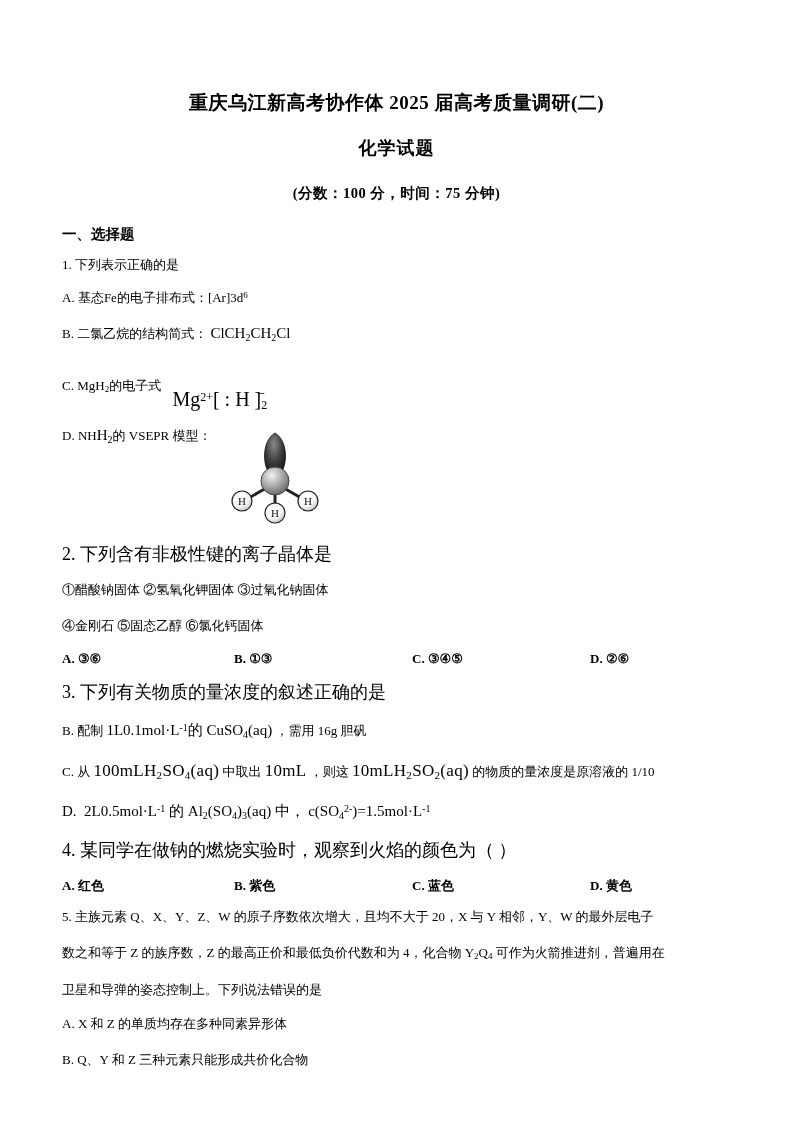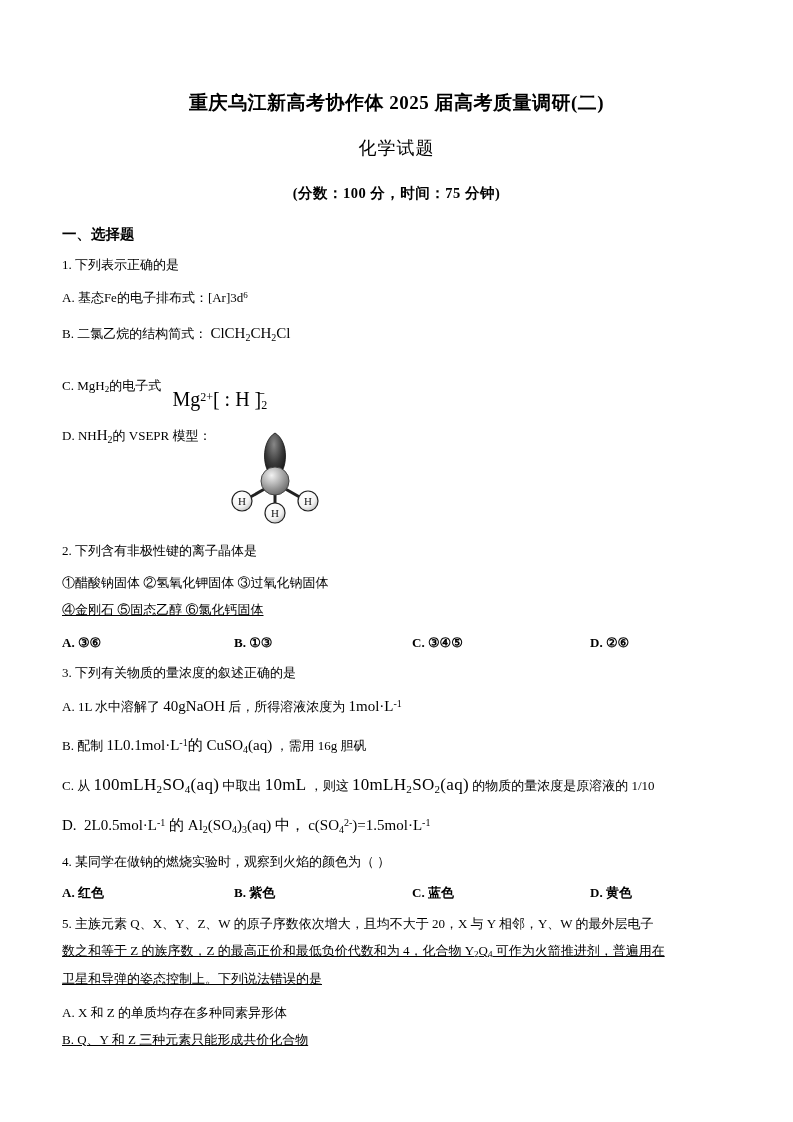--- a/index.html
+++ b/index.html
@@ -24,21 +24,21 @@
     text-align: center;
     font-family: "Liberation Serif", serif;
     font-weight: bold;
     font-size: 19px;
     letter-spacing: 0.5px;
     margin-top: 30px;
     margin-bottom: 0;
   }
   .title-sub {
     text-align: center;
-    font-weight: normal;
+    font-weight: bold;
     font-size: 18px;
     margin-top: 20px;
     letter-spacing: 1px;
   }
   .title-info {
     text-align: center;
     font-weight: bold;
     font-size: 14.5px;
     margin-top: 24px;
     letter-spacing: 0.5px;
@@ -60,22 +60,21 @@
     line-height: 1.6;
   }
   .para {
     font-size: 13px;
     line-height: 1.85;
     margin-top: 10px;
   }
   .para-tight {
     font-size: 13px;
     line-height: 1.85;
-    margin-top: 3px;
-    text-decoration: underline;
+    margin-top: 12px;
   }
   sub {
     font-size: 9px;
     vertical-align: -0.25em;
   }
   sup {
     font-size: 9px;
     vertical-align: 0.45em;
   }
   .serif-math {
@@ -110,21 +109,21 @@
     min-height: 96px;
   }
   .vsepr-label {
     font-size: 13px;
     padding-bottom: 2px;
   }
   .vsepr-fig {
     margin-left: 6px;
   }
   .q-line {
-    font-size: 13px;
+    font-size: 18px;
     margin-top: 12px;
     line-height: 1.5;
   }
   .ans-row {
     display: flex;
     font-size: 13px;
     margin-top: 13px;
   }
   .ans-row span { display:block;font-weight:bold; }
   .c1 { width: 172px; }
@@ -208,26 +207,20 @@
   <div class="para-tight">④金刚石  ⑤固态乙醇  ⑥氯化钙固体</div>
   <div class="ans-row">
     <span class="c1">A. ③⑥</span>
     <span class="c2">B. ①③</span>
     <span class="c3">C. ③④⑤</span>
     <span>D. ②⑥</span>
   </div>
 
   <div class="q-line">3. 下列有关物质的量浓度的叙述正确的是</div>
 
-  <div class="subpara">
-    <span>A.  1L 水中溶解了</span>
-    <span class="mid-formula serif-math">40gNaOH</span>
-    <span>后，所得溶液浓度为</span>
-    <span class="mid-formula serif-math">1mol·L<sup>-1</sup></span>
-  </div>
 
   <div class="subpara">
     <span>B.  配制</span>
     <span class="mid-formula serif-math">1L0.1mol·L<sup>-1</sup>的 CuSO<sub>4</sub>(aq)</span>
     <span>，需用 16g 胆矾</span>
   </div>
 
   <div class="subpara">
     <span>C.  从</span>
     <span class="big-formula serif-math">100mLH<sub>2</sub>SO<sub>4</sub>(aq)</span>

